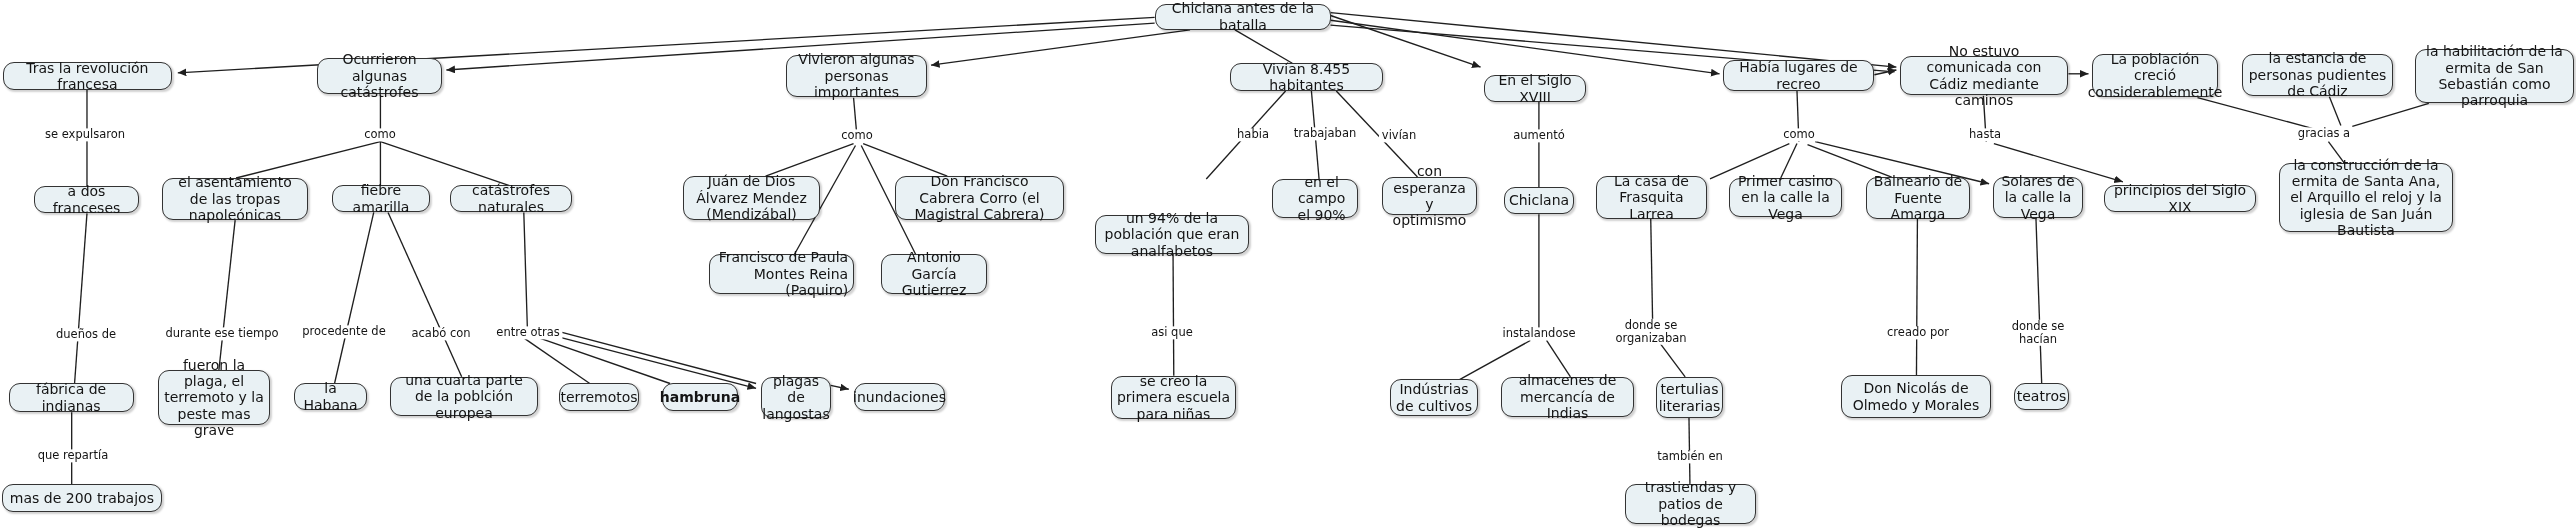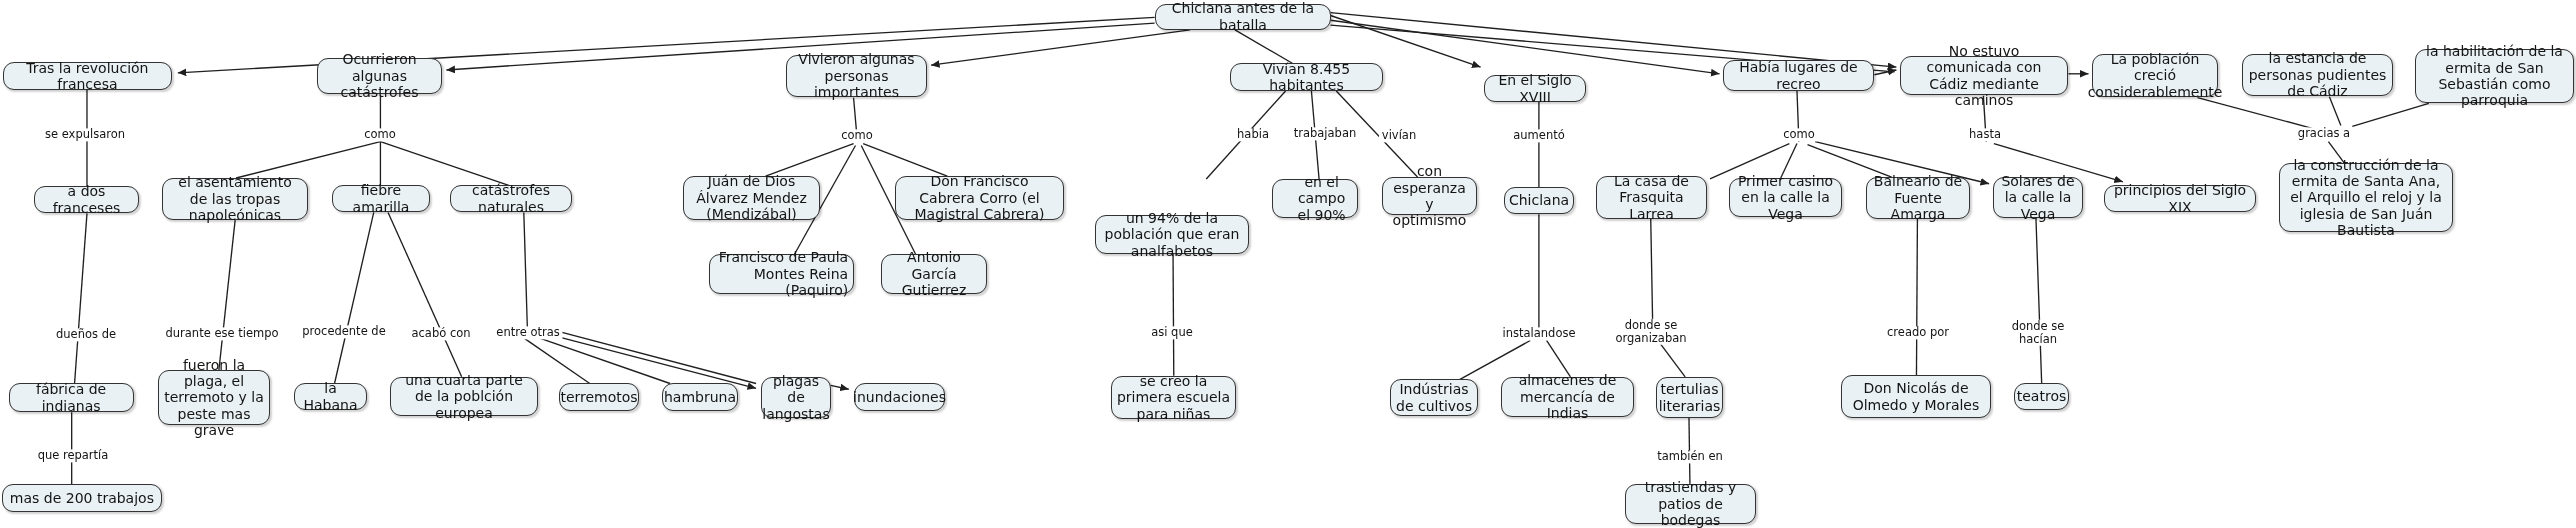--- a/index.html
+++ b/index.html
@@ -117,21 +117,21 @@
     <div class="concept-node" style="left: 8.6px; top: 383px; width: 125px; height: 29px;">fábrica de indianas</div>
     <div class="concept-node" style="left: 1.9px; top: 484px; width: 160px; height: 28px;">mas de 200 trabajos</div>
     <div class="concept-node" style="left: 317px; top: 58px; width: 125px; height: 36px;">Ocurrieron algunas catástrofes</div>
     <div class="concept-node" style="left: 162px; top: 178px; width: 146px; height: 42px;">el asentamiento de las tropas napoleónicas</div>
     <div class="concept-node" style="left: 332px; top: 185px; width: 98px; height: 27px;">fiebre amarilla</div>
     <div class="concept-node" style="left: 450px; top: 185px; width: 122px; height: 27px;">catástrofes naturales</div>
     <div class="concept-node" style="left: 158px; top: 370px; width: 112px; height: 55px;">fueron la plaga, el terremoto y la peste mas grave</div>
     <div class="concept-node" style="left: 294px; top: 383px; width: 73px; height: 27px;">la Habana</div>
     <div class="concept-node" style="left: 390px; top: 377px; width: 148px; height: 39px;">una cuarta parte de la poblción europea</div>
     <div class="concept-node" style="left: 559px; top: 383px; width: 80px; height: 28px;">terremotos</div>
-    <div class="concept-node" style="left: 662px; top: 383px; width: 76px; height: 28px;">hambruna</div>
+    <div class="concept-node" style="left: 662px; top: 383px; width: 76px; height: 28px; font-weight: bold;">hambruna</div>
     <div class="concept-node" style="left: 761px; top: 377px; width: 70px; height: 41px;">plagas de langostas</div>
     <div class="concept-node" style="left: 854px; top: 383px; width: 91px; height: 28px;">inundaciones</div>
     <div class="concept-node" style="left: 786px; top: 55px; width: 141px; height: 42px;">Vivieron algunas personas importantes</div>
     <div class="concept-node" style="left: 683px; top: 176px; width: 137px; height: 44px;">Juán de Dios Álvarez Mendez (Mendizábal)</div>
     <div class="concept-node" style="left: 895px; top: 176px; width: 169px; height: 44px;">Don Francisco Cabrera Corro (el Magistral Cabrera)</div>
     <div class="concept-node" style="left: 709px; top: 254px; width: 145px; height: 40px; text-align: right;">Francisco de Paula Montes Reina (Paquiro)</div>
     <div class="concept-node" style="left: 881px; top: 254px; width: 106px; height: 40px;">Antonio García Gutierrez</div>
     <div class="concept-node" style="left: 1230px; top: 63px; width: 153px; height: 28px;">Vivían 8.455 habitantes</div>
     <div class="concept-node" style="left: 1095px; top: 179px; width: 154px; height: 39px; margin-top: 36px;">un 94% de la población que eran analfabetos</div>
     <div class="concept-node" style="left: 1272px; top: 179px; width: 86px; height: 39px; padding-left: 18px;">en el campo el 90%</div>

